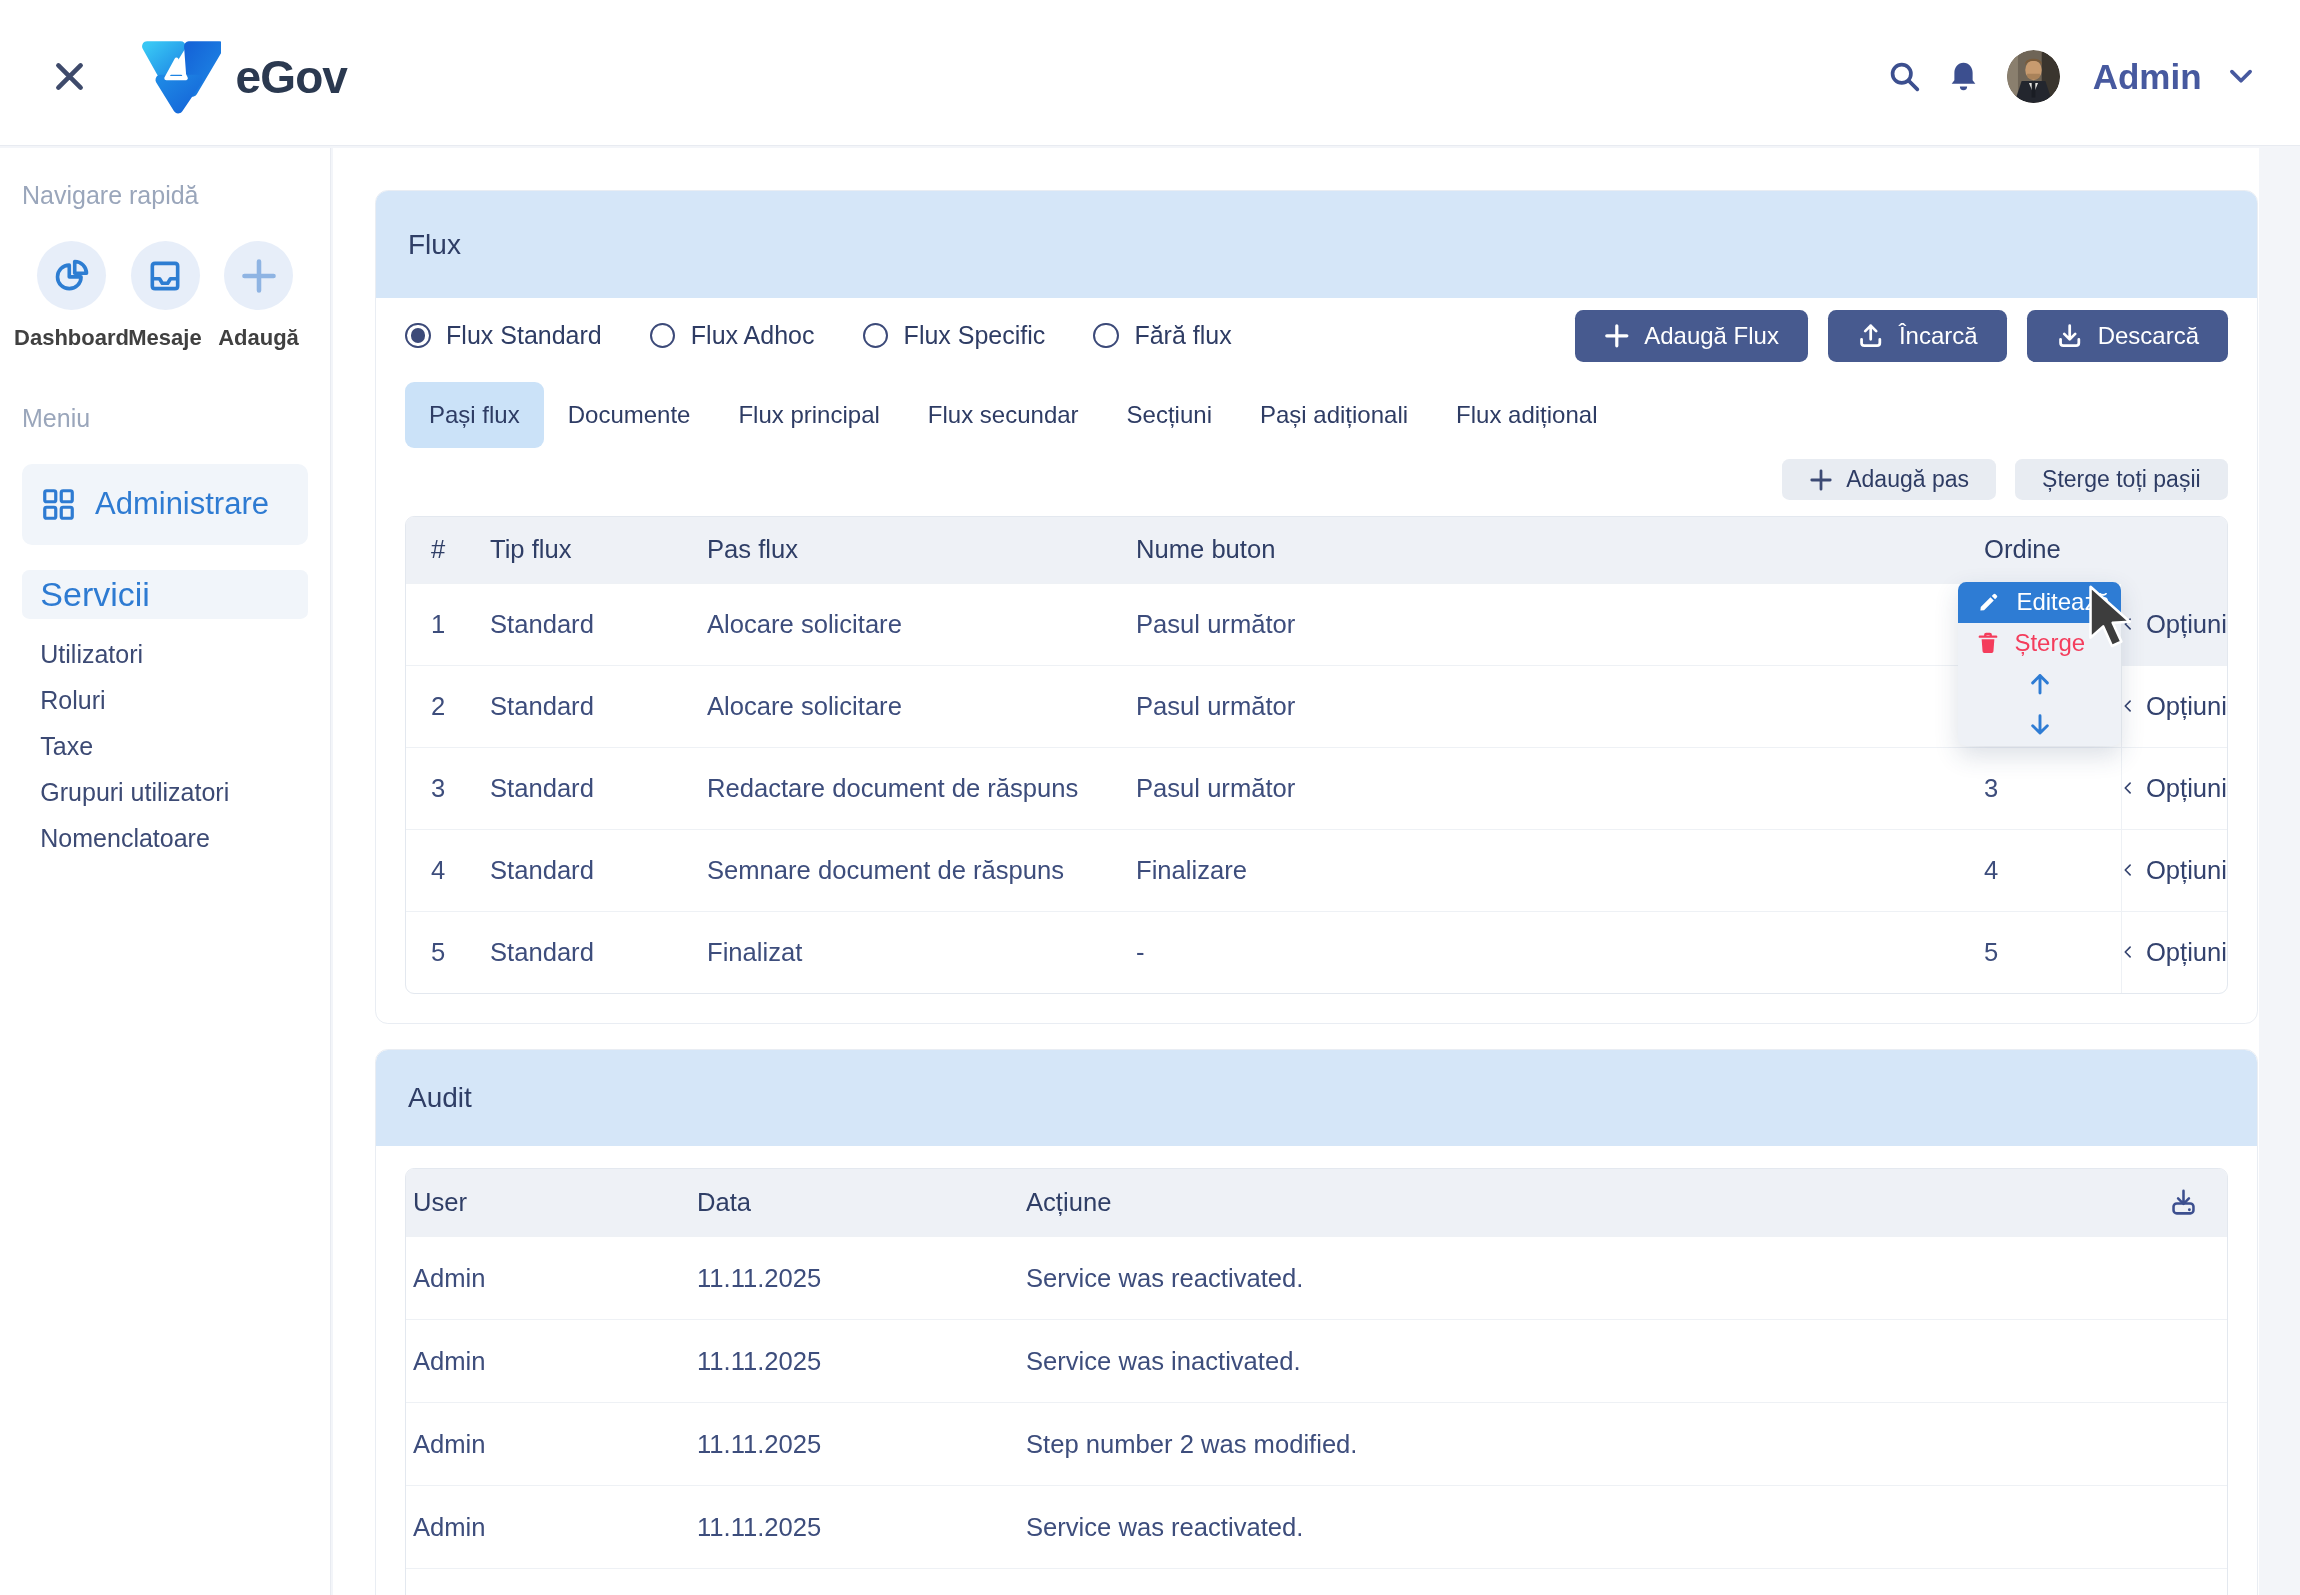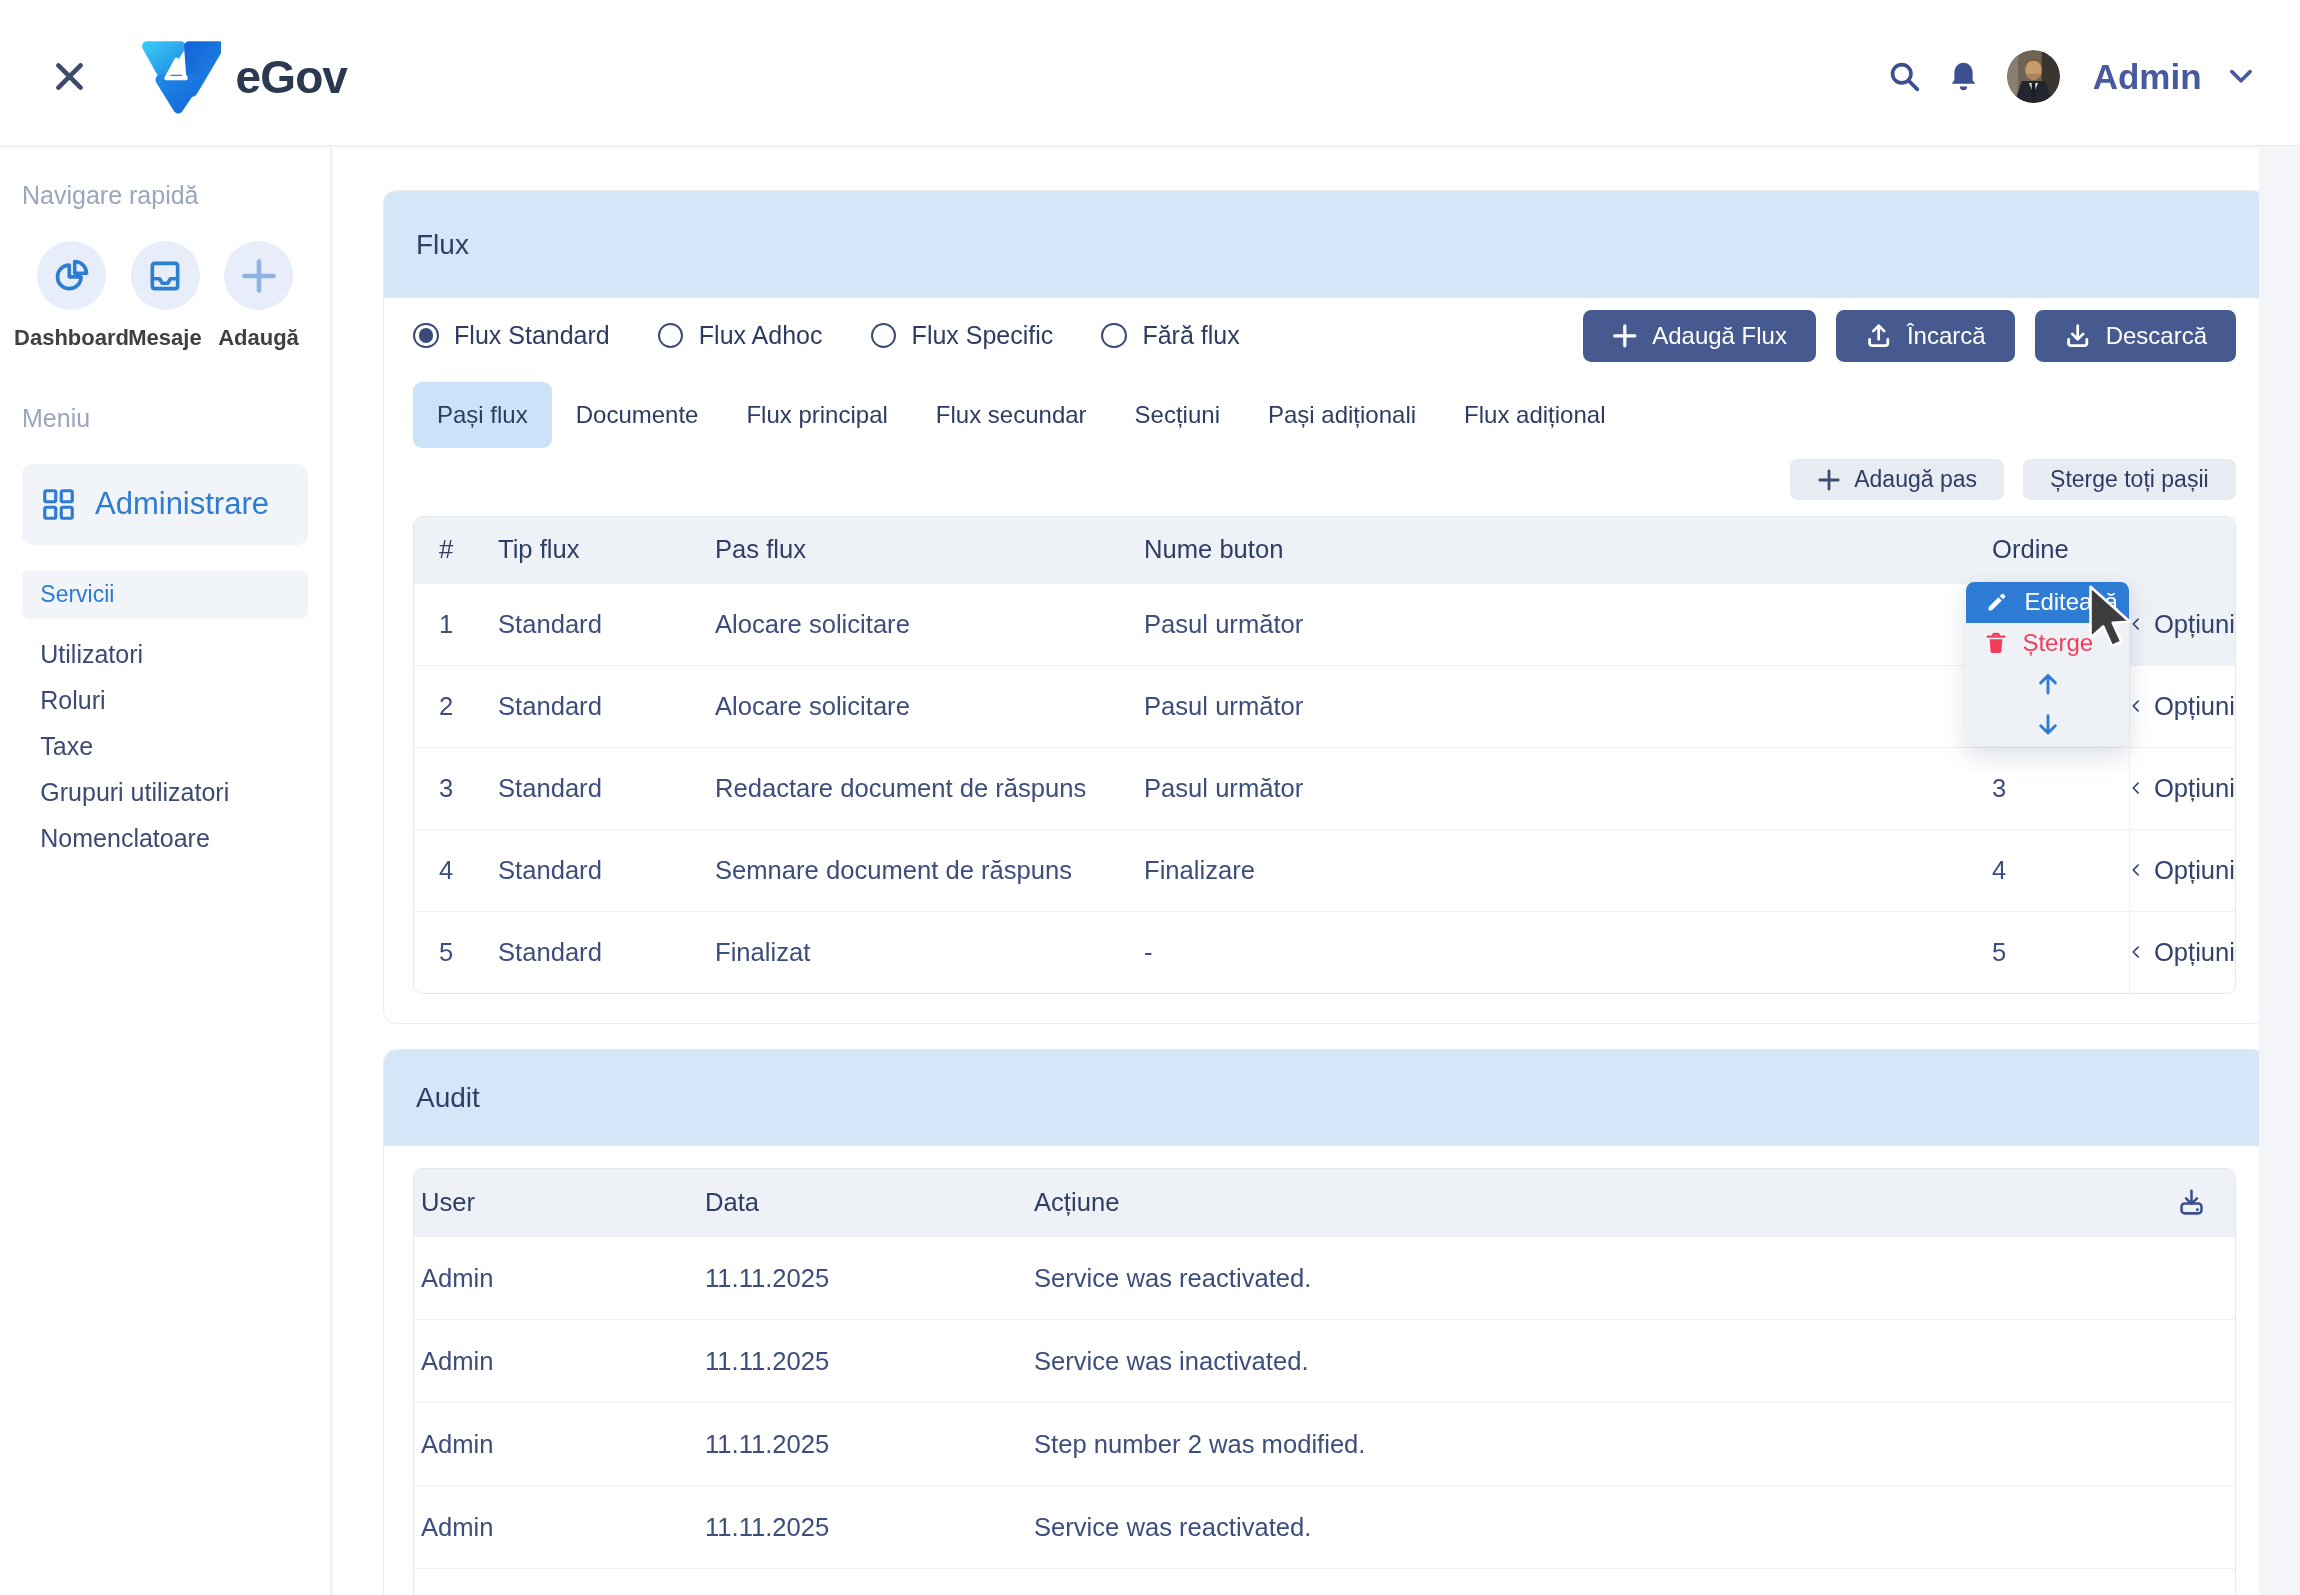--- a/index.html
+++ b/index.html
@@ -25,28 +25,28 @@
   .side-heading { font-size:25px; color:#9aa6bb; margin-bottom:31px; }
   .quick-row { display:flex; justify-content:space-between; padding:0 5.5px; margin-bottom:9.1px; }
   .quick-item { display:flex; flex-direction:column; align-items:center; gap:14.6px; width:88px; cursor:pointer; }
   .quick-circle { width:69px; height:69px; border-radius:50%; background:#e7eef9; display:flex; align-items:center; justify-content:center; }
   .quick-label { font-size:22px; font-weight:700; color:#404040; }
   .menu-heading { margin-top:53px; }
   .admin-item { display:flex; align-items:center; gap:20px; background:#f1f5fa; border-radius:10px;
                 height:81px; padding:0 20px; cursor:pointer; }
   .admin-item span { font-size:31px; color:#2e7bd2; }
   .servicii-item { margin-top:25.6px; background:#f1f5fa; border-radius:7.3px; height:49px; display:flex;
-                   align-items:center; padding:0 18.3px; font-size:23px; color:#2e7bd2; cursor:pointer; }
+                   align-items:center; padding:0 18.3px; font-size:34px; color:#2e7bd2; cursor:pointer; }
   .menu-list { margin-top:12.8px; }
   .menu-list-item { height:46px; display:flex; align-items:center; padding:0 18.3px; font-size:25px;
                     color:#3c4a74; cursor:pointer; }
 
   
   .main { position:absolute; top:148px; left:333px; width:1926px; height:1447px; background:#fff; overflow:hidden; }
-  .panel { position:absolute; left:50px; width:1883px; border:0.9px solid #e9edf3; border-radius:12.8px; background:#fff; }
+  .panel { position:absolute; left:42px; width:1883px; border:0.9px solid #e9edf3; border-radius:12.8px; background:#fff; }
   .panel-header { height:107px; background:#d5e6f8; border-radius:12px 12px 0 0; display:flex;
                   align-items:center; padding-left:32px; font-size:28px; color:#2f3e66; }
   .panel-body { padding:0 29px 29px 29px; }
 
   .flux-panel { top:42px; }
 
   .controls-row { margin-top:11px; display:flex; align-items:center; justify-content:space-between; height:53px; }
   .radios { display:flex; align-items:flex-start; gap:48px; }
   .radio { display:flex; align-items:center; gap:15.5px; cursor:pointer; }
   .radio-circle { width:25.6px; height:25.6px; border:2.7px solid #3c4a79; border-radius:50%; position:relative; flex:0 0 auto; }

